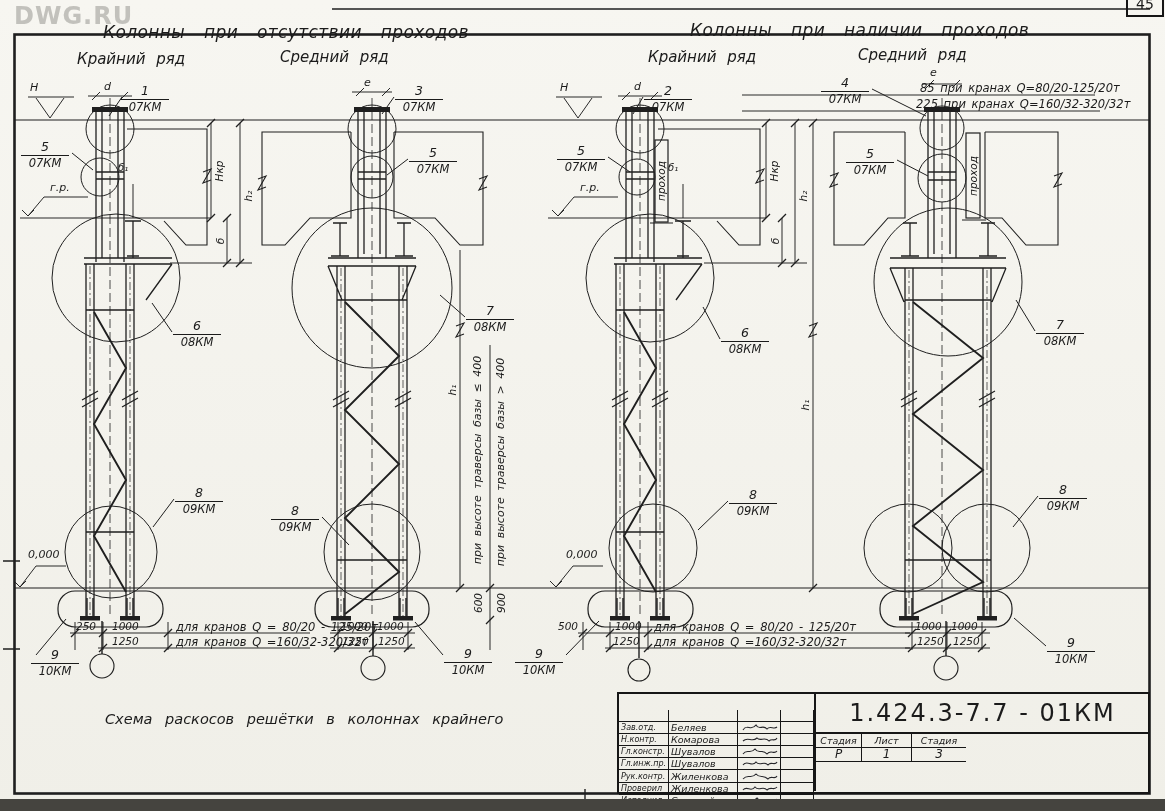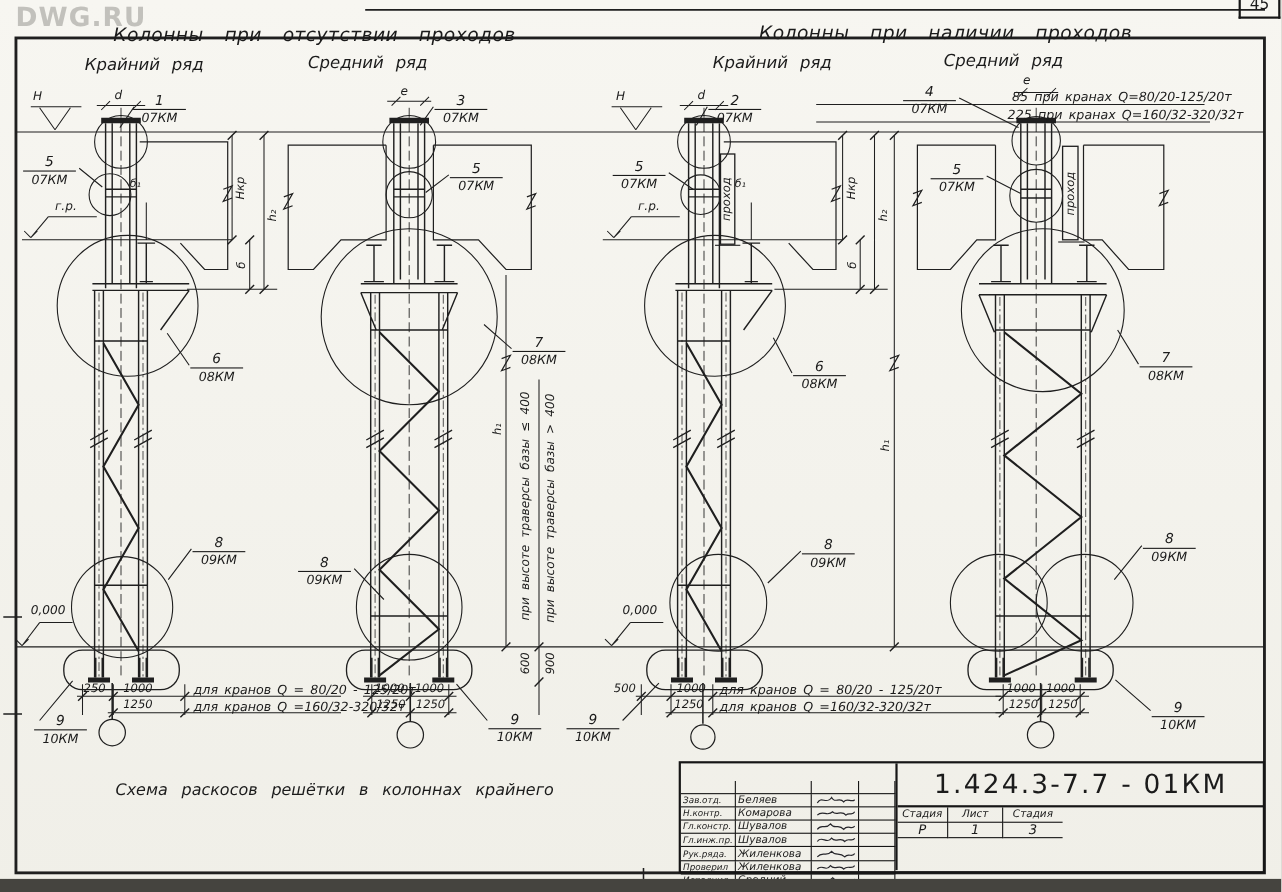--- a/index.html
+++ b/index.html
@@ -319,21 +319,21 @@
         </div>
         <div class="cell"></div>
     <div class="cell role">Гл.инж.пр.</div>
         <div class="cell name">Шувалов</div>
         <div class="cell sig">
           <svg width="36" height="11">
             <path d="M1,7 C5,1 10,10 14,4 C18,9 22,2 26,7 C29,3 33,8 35,4" stroke="#26262b" fill="none" stroke-width="1.1"></path>
           </svg>
         </div>
         <div class="cell"></div>
-    <div class="cell role">Рук.ряда.</div>
+    <div class="cell role">Рук.контр.</div>
         <div class="cell name">Жиленкова</div>
         <div class="cell sig">
           <svg width="36" height="11">
             <path d="M1,8 C6,2 9,9 14,3 C18,8 21,3 26,8 C29,4 33,9 35,5" stroke="#26262b" fill="none" stroke-width="1.1"></path>
           </svg>
         </div>
         <div class="cell"></div>
     <div class="cell role">Проверил</div>
         <div class="cell name">Жиленкова</div>
         <div class="cell sig">

